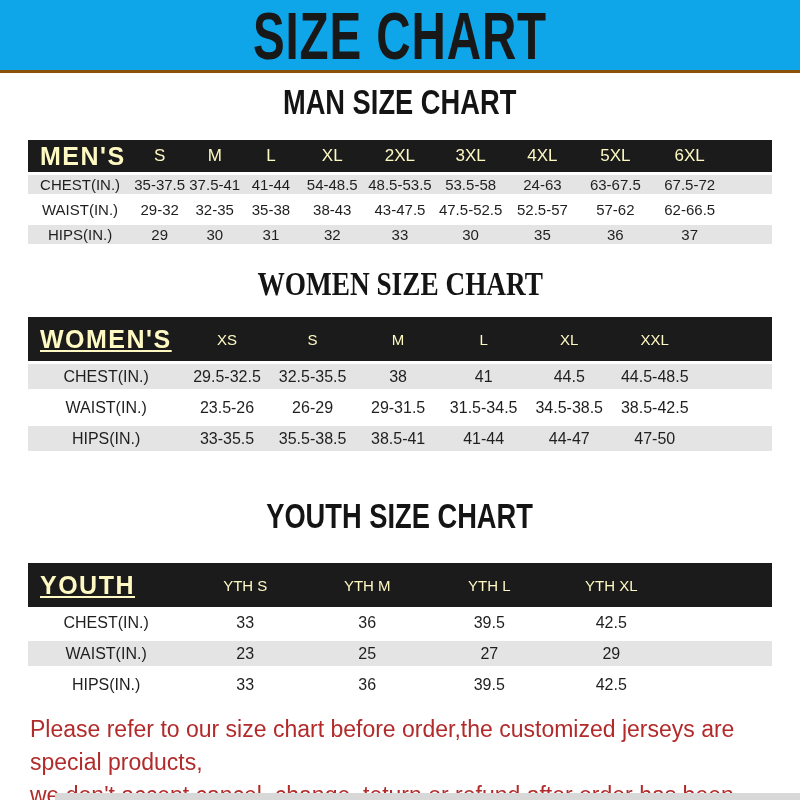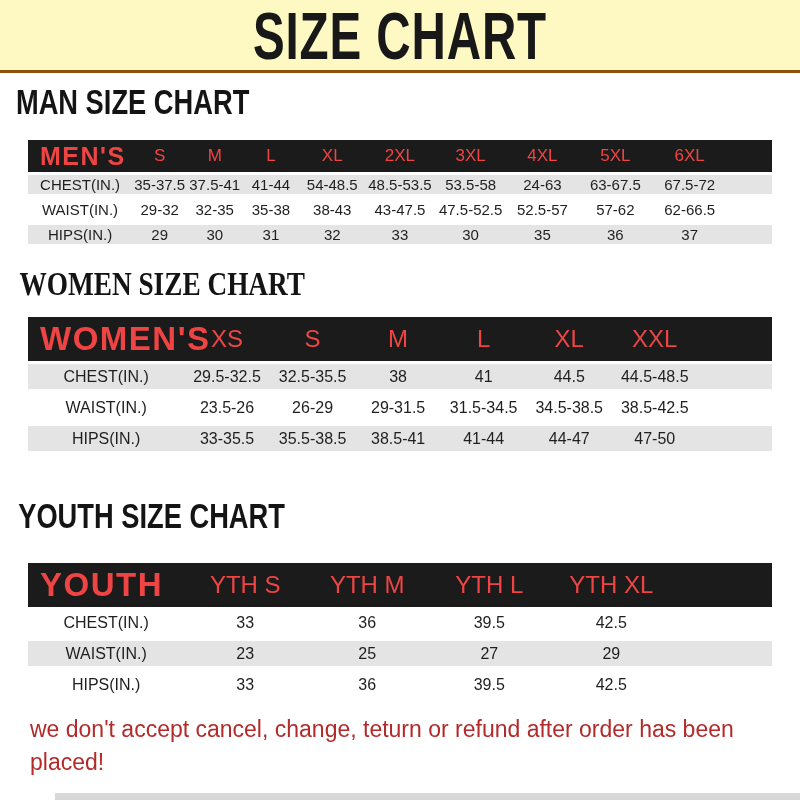--- a/index.html
+++ b/index.html
@@ -8,34 +8,34 @@
     position: relative;
     overflow: hidden;
     background: #ffffff;
     font-family: "Liberation Sans", sans-serif;
     color: #1f1f1f;
   }
 
   
   .banner {
     height: 70px;
-    background: #fef9c3;
+    background: #0ea5e9;
     border-bottom: 3px solid #8a5209;
     display: flex; align-items: center; justify-content: center;
   }
   .banner-title {
     display: inline-block;
     font-size: 56px; font-weight: bold; color: #181818;
     letter-spacing: 1px;
     transform: scale(0.85, 1.2);
     white-space: nowrap;
   }
 
   
-  .section-heading { text-align: left; margin: 0; line-height: 34px; }
+  .section-heading { text-align: center; margin: 0; line-height: 34px; }
   .section-heading .cond {
     display: inline-block;
     font-size: 31px; font-weight: bold; color: #141414;
     transform: scale(0.88, 1.12);
     white-space: nowrap;
   }
   #man-heading   { margin-top: 13px; }
   #women-heading { margin-top: 20px; font-family: Liberation Serif, serif; }
   #youth-heading { margin-top: 46px; }
 
@@ -45,33 +45,33 @@
     margin: 0 auto;
     border-collapse: separate; border-spacing: 0;
     table-layout: fixed;
     text-align: center;
   }
   #men-table   { margin-top: 18px; font-size: 15px; }
   #women-table { margin-top: 14px; font-size: 16px; }
   #youth-table { margin-top: 27px; font-size: 16px; }
 
   .size-table thead th {
-    background: #1b1b1b; color: #ef4444;
+    background: #1b1b1b; color: #fef9c3;
     font-weight: normal; vertical-align: middle;
   }
   .size-table thead th.corner {
     text-align: left; padding-left: 12px;
     font-weight: bold; letter-spacing: 1.5px;
   }
   #men-table thead tr   { height: 32px; }
   #men-table thead th   { font-size: 17px; }
   #men-table thead th.corner { font-size: 25px; }
   #women-table thead tr, #youth-table thead tr { height: 44px; }
-  #women-table thead th, #youth-table thead th { font-size: 24px; }
-  #women-table thead th.corner, #youth-table thead th.corner { font-size: 33px; }
+  #women-table thead th, #youth-table thead th { font-size: 15px; }
+  #women-table thead th.corner, #youth-table thead th.corner { font-size: 25px; text-decoration: underline; }
 
   #men-table tbody tr   { height: 25px; }
   #women-table tbody tr, #youth-table tbody tr { height: 31px; }
 
   .size-table td { vertical-align: middle; background: #ffffff; }
   .size-table tr.row-gray td {
     background: #E4E4E4;
     border-top: 3px solid #ffffff;
     border-bottom: 3px solid #ffffff;
   }
@@ -281,16 +281,17 @@
       <td>33</td>
       <td>36</td>
       <td>39.5</td>
       <td>42.5</td>
       <td></td>
     </tr>
   </tbody>
 </table>
 
 <div class="footer-note">
+  <div>Please refer to our size chart before order,the customized jerseys are special products,</div>
   <div>we don't accept cancel, change, teturn or refund after order has been placed!</div>
 </div>
 
 <div class="bottom-strip"></div>
 
 </body></html>

